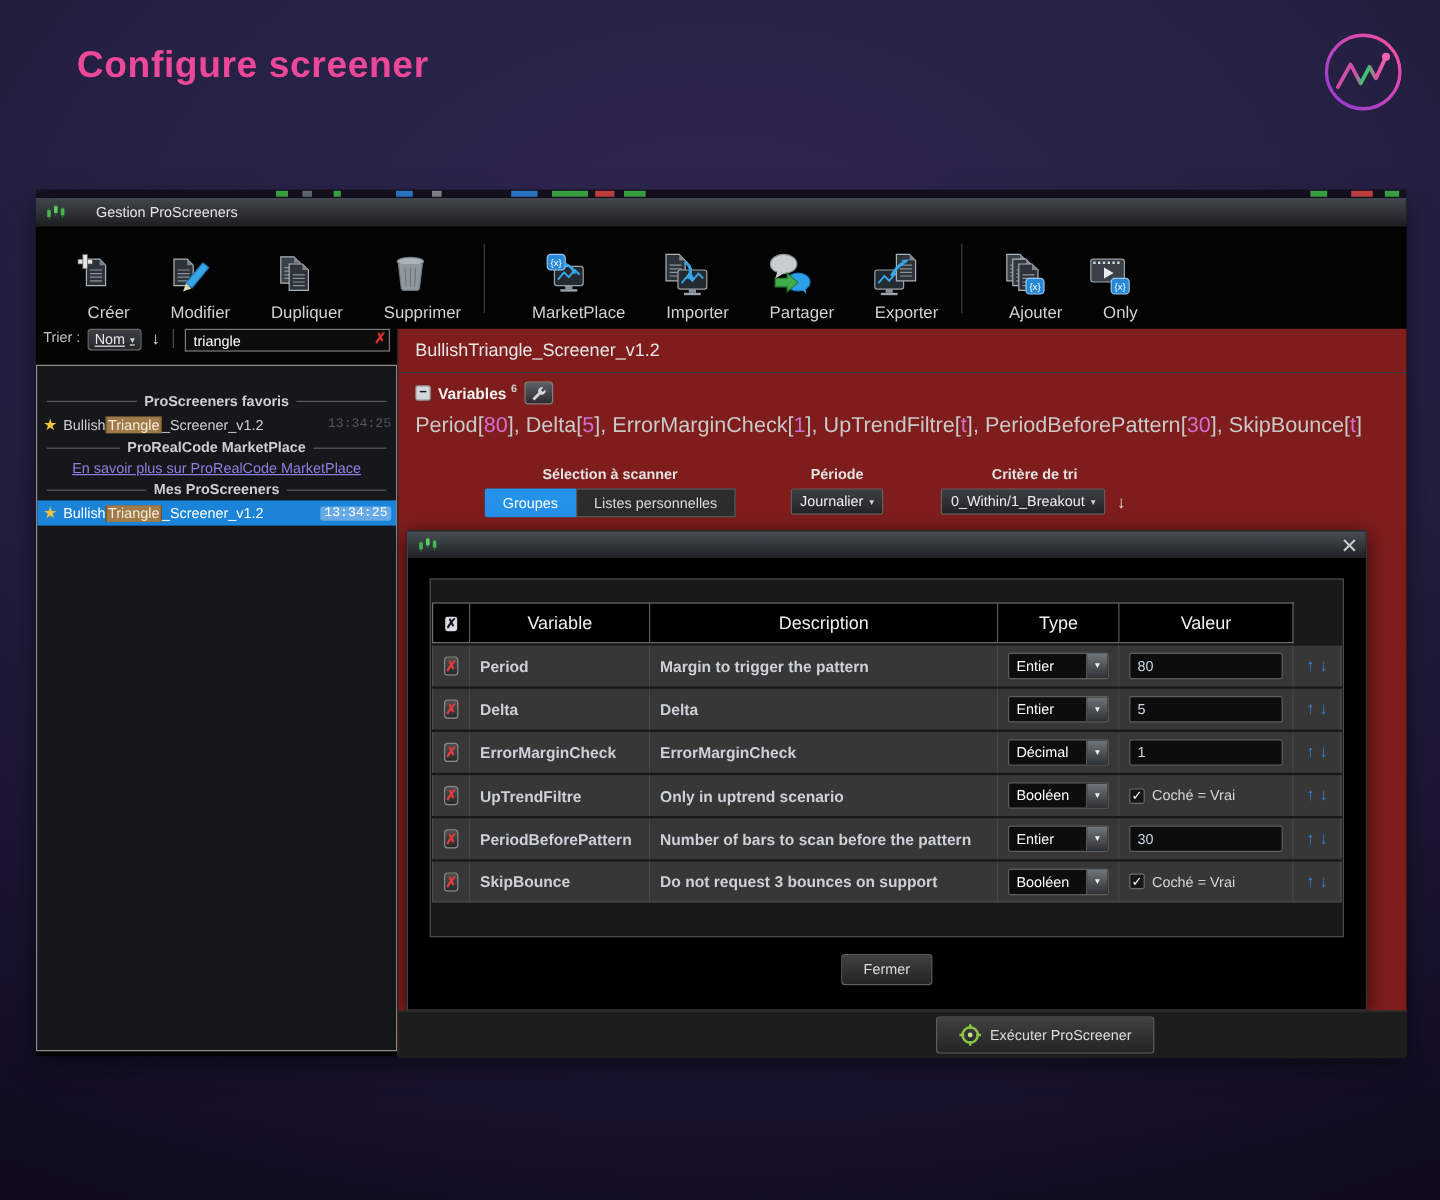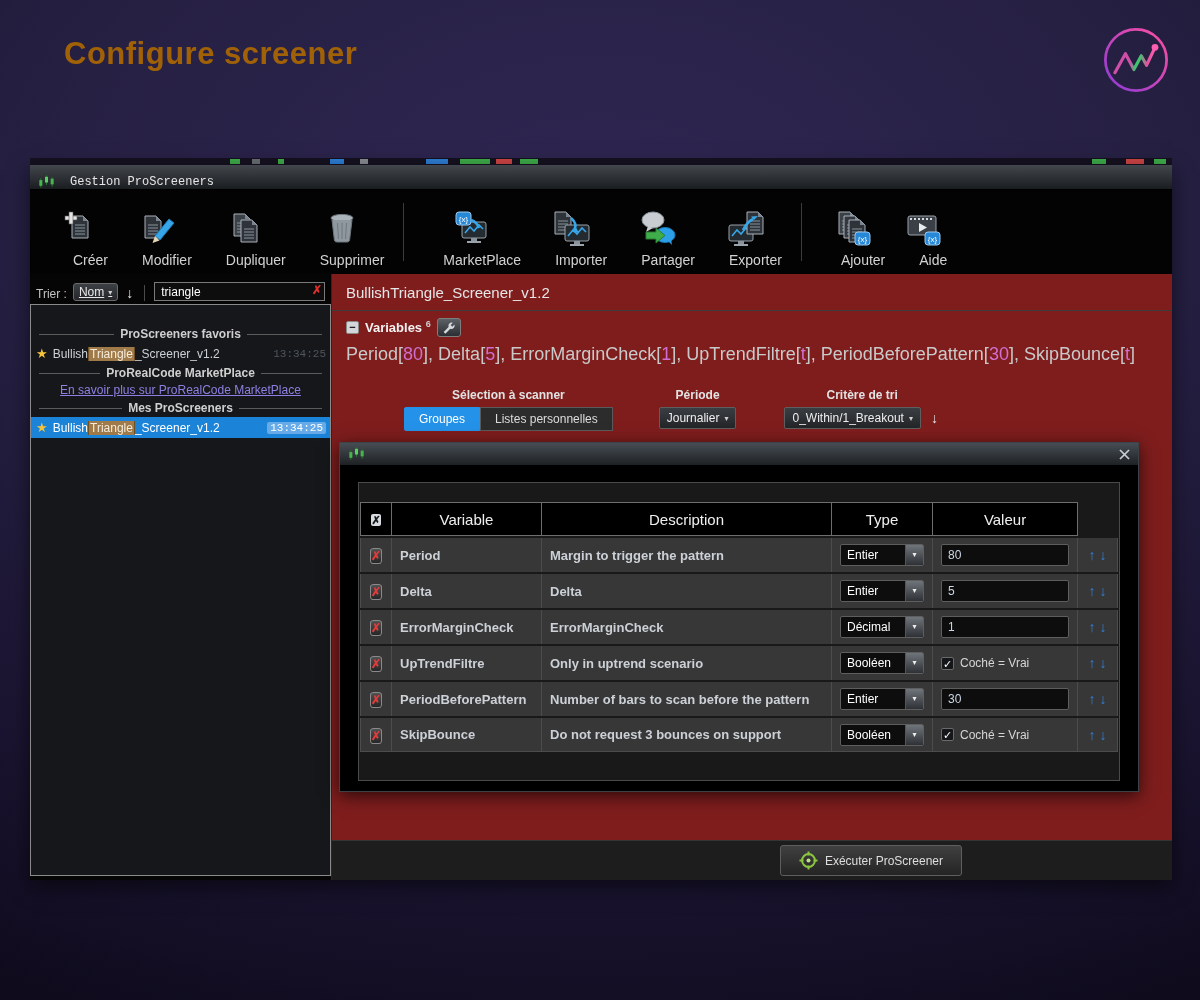--- a/index.html
+++ b/index.html
@@ -3,39 +3,39 @@
 <meta charset="utf-8">
 <style>
   * { box-sizing: border-box; margin: 0; padding: 0; }
   html,body { width:1200px; height:1000px; }
   body {
     font-family: "Liberation Sans", sans-serif;
     background: radial-gradient(120% 95% at 50% 22%, #2f2652 0%, #262043 38%, #1a1430 68%, #0a0714 100%);
     position: relative; overflow: hidden;
   }
   
-  .page-title { position:absolute; left:64px; top:36px; font-size:31px; font-weight:600; color:#a16207; letter-spacing:.5px; }
+  .page-title { position:absolute; left:64px; top:36px; font-size:31px; font-weight:600; color:#ec4899; letter-spacing:.5px; }
   .brand-logo { position:absolute; right:26px; top:22px; width:76px; height:76px; }
   
   .sliver { position:absolute; left:30px; top:158px; width:1142px; height:7px; background:#161120; }
   .sliver span { position:absolute; top:1px; height:5px; display:block; }
   
   .app-window { position:absolute; left:30px; top:165px; width:1142px; height:715px; background:#050505; display:flex; flex-direction:column; box-shadow:0 6px 20px rgba(0,0,0,.55); }
-  .titlebar { height:25px; flex:0 0 25px; background:linear-gradient(#42474d,#1a1d20); border-bottom:1px solid #000; display:flex; align-items:flex-end; gap:15px; padding:0 8px;font-family:Liberation Mono, monospace; }
+  .titlebar { height:25px; flex:0 0 25px; background:linear-gradient(#42474d,#1a1d20); border-bottom:1px solid #000; display:flex; align-items:center; gap:25px; padding:0 8px; }
   .titlebar .win-title { font-size:12px; color:#e6e6e6; }
   .toolbar { height:84px; flex:0 0 84px; background:#030303; display:flex; align-items:flex-end; padding:6px 0 6px 16px; }
   .tool { display:flex; flex-direction:column; align-items:center; gap:4px; padding:0 7px; min-width:52px; cursor:default; }
   .tool-icon { width:40px; height:40px; display:flex; align-items:center; justify-content:center; }
   .tool-icon svg { width:40px; height:40px; }
   .tool-label { font-size:14px; color:#d2d2d2; white-space:nowrap;margin-left:20px; }
   .tool-sep { width:1px; align-self:center; height:58px; background:#3c3c3c; margin:0 12px; }
   .win-body { flex:1; display:flex; min-height:0; }
   
   .left-col { width:301px; flex:0 0 301px; display:flex; flex-direction:column; background:#050505; }
-  .filter-row { height:27px; flex:0 0 27px; display:flex; align-items:flex-end; gap:6px; padding:0 6px; }
+  .filter-row { height:27px; flex:0 0 27px; display:flex; align-items:flex-start; gap:6px; padding:0 6px; }
   .filter-label { font-size:12px; color:#c2c2c2; }
   .mini-select { display:flex; align-items:center; gap:4px; background:linear-gradient(#3c4045,#242629); border:1px solid #6a6a6a; border-radius:3px; padding:1px 5px; font-size:12px; color:#e8e8e8;text-decoration:underline; }
   .chev { font-size:8px; color:#cfcfcf; }
   .dir-arrow { font-size:14px; font-weight:bold; color:#e8e8e8; padding:0 2px; }
   .v-sep { width:1px; height:16px; background:#4a4a4a; margin:0 3px; }
   .search-wrap { flex:1; position:relative; }
   .search-input { width:100%; height:19px; background:#0d0d0d; border:1px solid #7a7a7a; color:#fff; font-size:12px; padding:0 18px 0 6px; font-family:"Liberation Sans",sans-serif; }
   .search-clear { position:absolute; right:3px; top:1px; color:#e03131; font-weight:bold; font-size:12px; cursor:pointer; }
   .side-list { flex:1; margin:3px 0 4px 0; border:1px solid #8a8a8a; background:#15171a; overflow:hidden; padding-top:20px; }
   .list-header { display:flex; align-items:center; font-size:12px; font-weight:bold; color:#cfcfcf; margin:2px 2px; }
@@ -282,21 +282,21 @@
       <div class="tool">
         <span class="tool-icon">
           <svg viewBox="0 0 40 40">
             <rect x="5" y="8" width="28" height="19" rx="2" fill="#3a4046" stroke="#9aa2ab"></rect>
             <path d="M7 10h2v2h-2zM11 10h2v2h-2zM15 10h2v2h-2zM19 10h2v2h-2zM23 10h2v2h-2zM27 10h2v2h-2z" fill="#d6dade"></path>
             <path d="M16 15 l8 4.5 -8 4.5 z" fill="#e8ecef"></path>
             <rect x="22" y="24" width="15" height="13" rx="3" fill="#2788d8" stroke="#9cc8ee"></rect>
             <text x="29.5" y="33.5" font-size="8" fill="#fff" text-anchor="middle">{x}</text>
           </svg>
         </span>
-        <span class="tool-label">Aide</span>
+        <span class="tool-label">Only</span>
       </div>
     </div>
 
   <div class="win-body">
     <div class="left-col">
       <div class="filter-row">
         <span class="filter-label">Trier :</span>
         <span class="mini-select">
           <span>Nom</span>
           <span class="chev">▾</span>
@@ -485,20 +485,23 @@
                       <span class="chk-wrap">
                         <span class="chk-box">✓</span>
                         <span>Coché = Vrai</span>
                       </span>
                     </td>
                     <td class="c-arrows"><span class="mv">↑</span><span class="mv">↓</span></td>
                   </tr>
                 </tbody>
             </table>
           </div>
+          <div class="dlg-footer">
+            <button class="btn-dark">Fermer</button>
+          </div>
         </div>
       </div>
 
       <div class="main-bottom">
         <button class="btn-dark">
           <svg width="19" height="19" viewBox="0 0 19 19">
             <circle cx="9.5" cy="9.5" r="6.4" fill="none" stroke="#8cc63f" stroke-width="2"></circle>
             <circle cx="9.5" cy="9.5" r="2" fill="#bfe37e"></circle>
             <line x1="9.5" y1="0.5" x2="9.5" y2="4.5" stroke="#8cc63f" stroke-width="2"></line>
             <line x1="9.5" y1="14.5" x2="9.5" y2="18.5" stroke="#8cc63f" stroke-width="2"></line>

